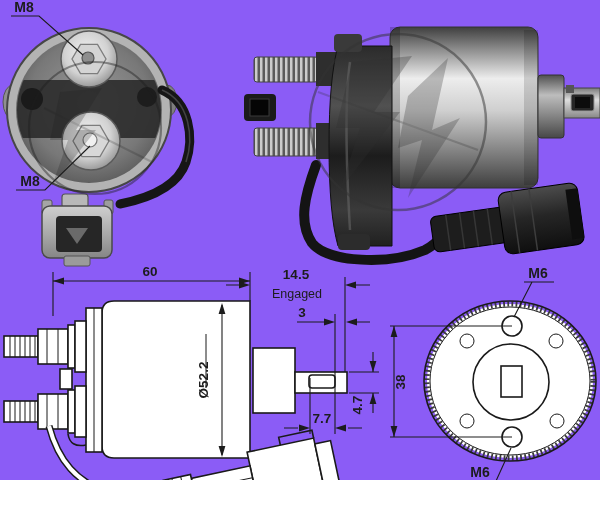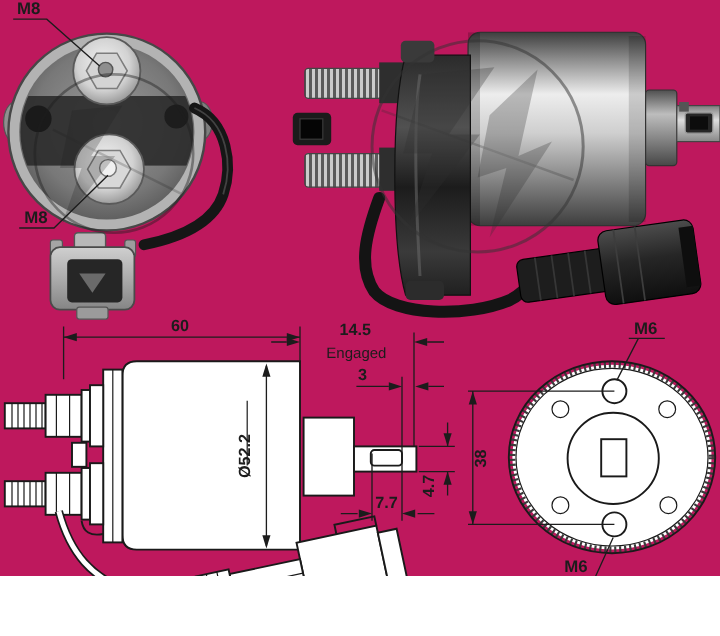--- a/index.html
+++ b/index.html
@@ -1,16 +1,16 @@
 <!DOCTYPE html>
 <html><head>
 <meta charset="utf-8">
 <style>
   html,body{margin:0;padding:0;background:#ffffff;}
-  .stage{width:600px;height:480px;position:relative;background:#be185d;overflow:hidden;
+  .stage{width:600px;height:480px;position:relative;background:#8b5cf6;overflow:hidden;
          font-family:"Liberation Sans",sans-serif;}
   svg{display:block;}
   svg text{fill:#1c1c1c;font-family:"Liberation Sans",sans-serif;}
   .dim{font-size:13.5px;font-weight:600;}
   .lbl{font-size:14px;font-weight:700;}
   .note{font-size:12.5px;font-weight:400;}
   .ol{fill:#ffffff;stroke:#1a1a1a;stroke-width:1.6;}
   .ln{fill:none;stroke:#1a1a1a;stroke-width:1.6;}
   .thin{fill:none;stroke:#1a1a1a;stroke-width:1;}
   .dl{fill:none;stroke:#1c1c1c;stroke-width:1.1;}

